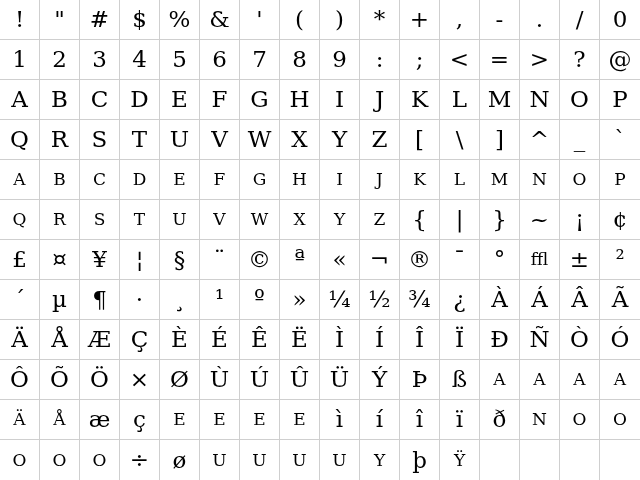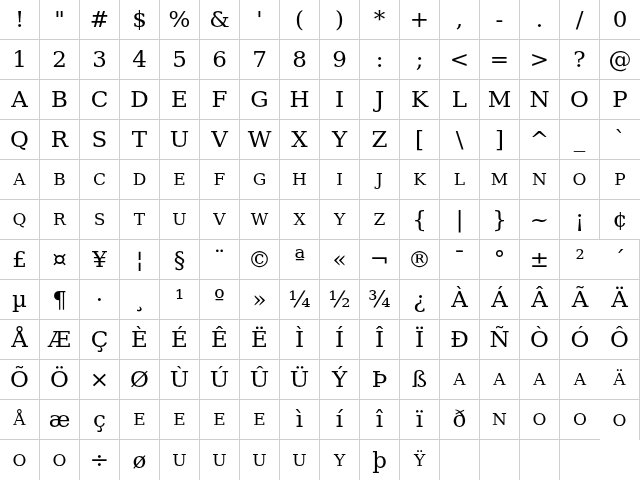--- a/index.html
+++ b/index.html
@@ -154,20 +154,21 @@
     <div class="glyph-cell">¦</div>
     <div class="glyph-cell">§</div>
     <div class="glyph-cell">¨</div>
     <div class="glyph-cell">©</div>
     <div class="glyph-cell">ª</div>
     <div class="glyph-cell">«</div>
     <div class="glyph-cell">¬</div>
     <div class="glyph-cell">®</div>
     <div class="glyph-cell">¯</div>
     <div class="glyph-cell">°</div>
+    <div class="glyph-cell small">ffl</div>
     <div class="glyph-cell">±</div>
     <div class="glyph-cell col-last">²</div>
     <div class="glyph-cell">´</div>
     <div class="glyph-cell">µ</div>
     <div class="glyph-cell">¶</div>
     <div class="glyph-cell">·</div>
     <div class="glyph-cell">¸</div>
     <div class="glyph-cell">¹</div>
     <div class="glyph-cell">º</div>
     <div class="glyph-cell">»</div>

